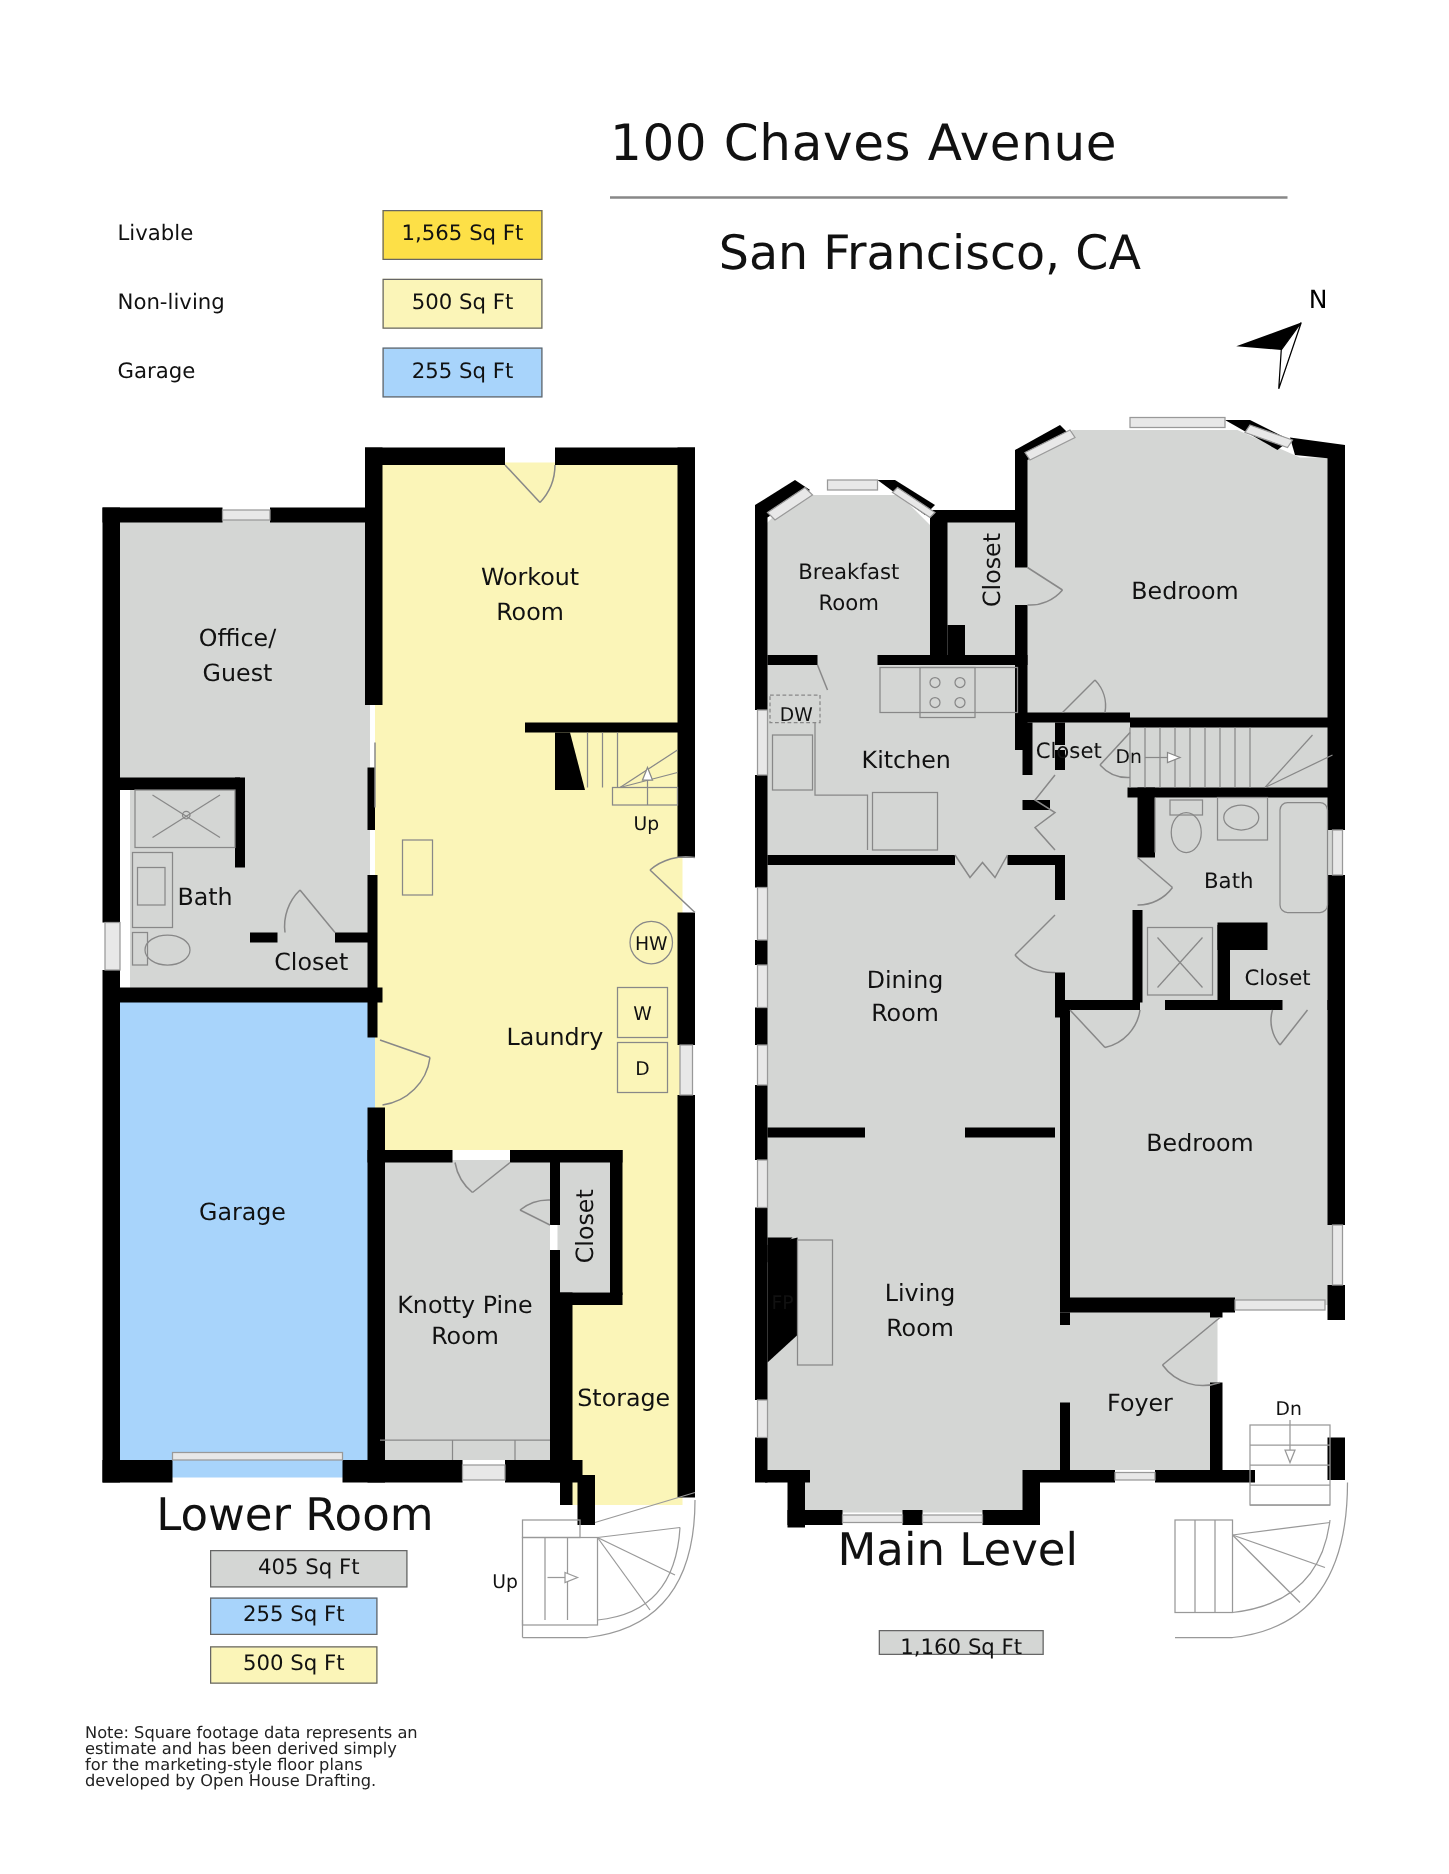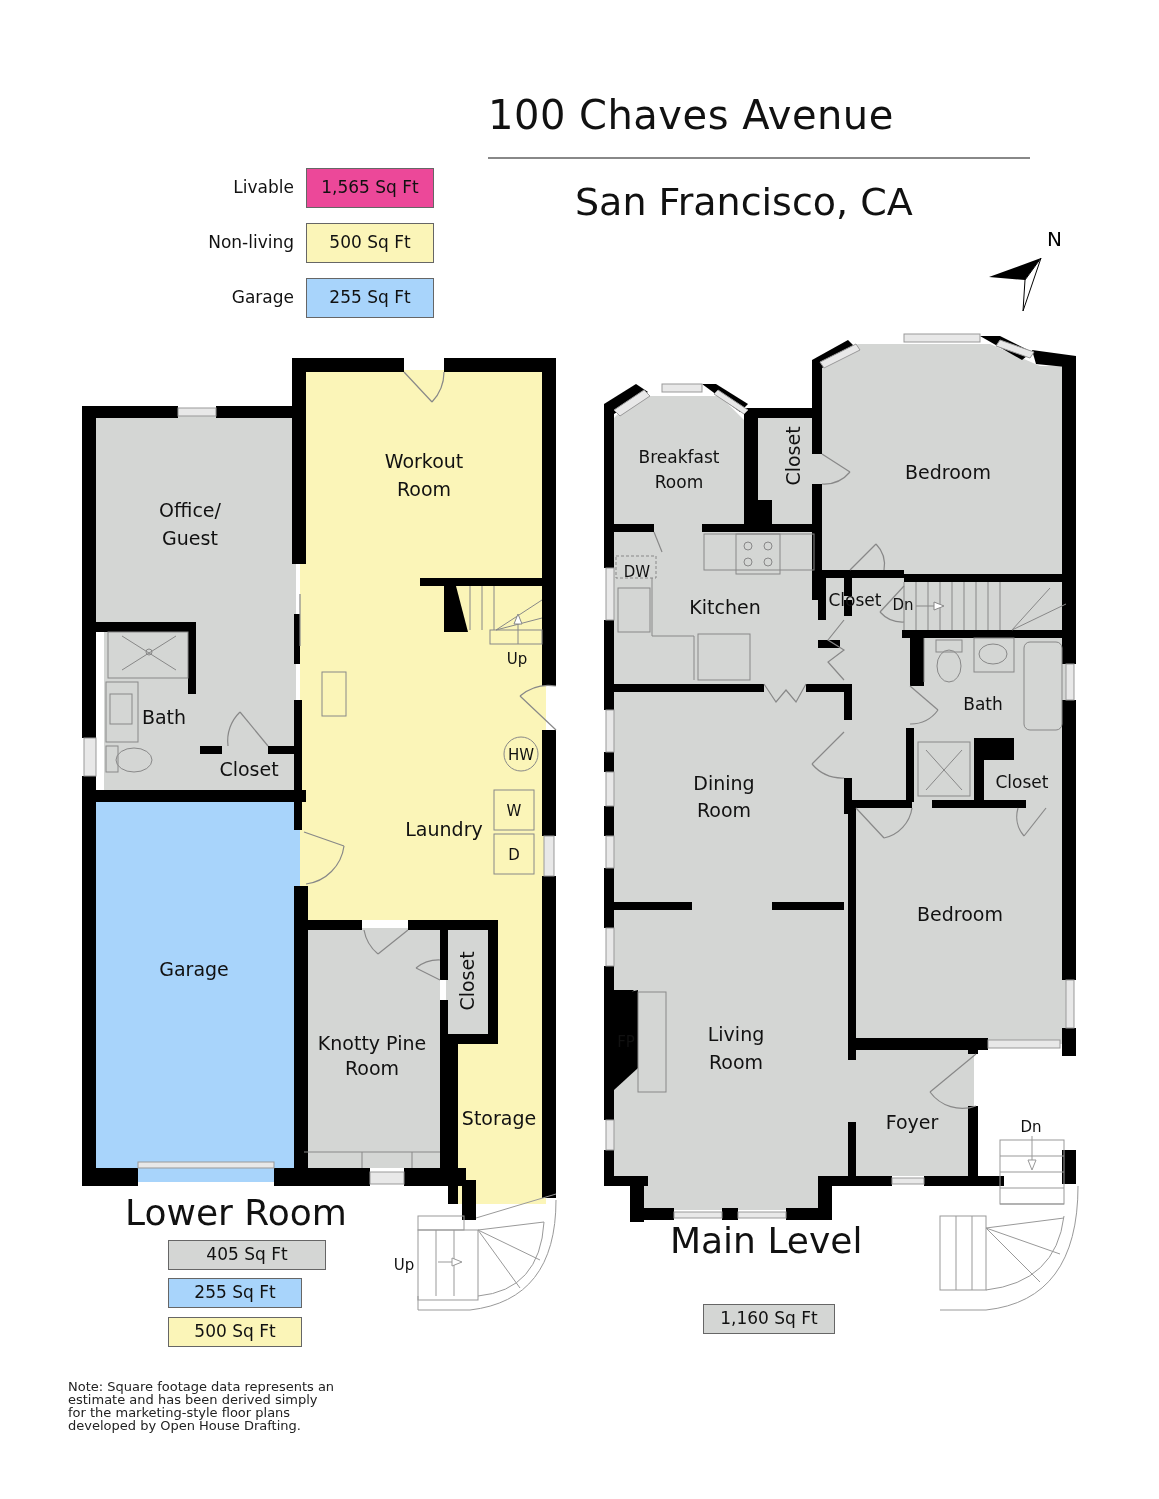--- a/index.html
+++ b/index.html
@@ -1,39 +1,39 @@
 <!DOCTYPE html>
 <html><head>
 <meta charset="utf-8">
 <style>
   html, body { margin:0; padding:0; background:#ffffff; }
   body { width:1159px; height:1499px; position:relative; overflow:hidden; font-family:"DejaVu Sans", sans-serif; color:#111; }
   .abs { position:absolute; }
   .title { left:488px; top:92px; font-size:40px; letter-spacing:0.5px; font-weight:400; color:#111; white-space:nowrap; }
   .title-rule { left:488px; top:157px; width:542px; height:2px; background:#888; }
   .subtitle { left:575px; top:180px; font-size:38px; white-space:nowrap;text-align:center; }
-  .legend-label { font-size:17px; text-align:right; width:200px; white-space:nowrap; }
+  .legend-label { font-size:17px; text-align:left; width:200px; white-space:nowrap; }
   .sq-box { border:1.5px solid #666; font-size:17px; text-align:center; box-sizing:border-box; white-space:nowrap; }
   .level-title { font-size:36px; white-space:nowrap; }
   .note { left:68px; top:1380px; font-size:13px; line-height:13px; width:270px; color:#222; }
   .north { left:985px; top:225px; width:90px; height:90px; }
   svg.plan { position:absolute; left:0; top:0; }
   .room-label { font-family:"DejaVu Sans", sans-serif; font-size:19px; fill:#111; text-anchor:middle; }
   .small-label { font-family:"DejaVu Sans", sans-serif; font-size:15px; fill:#111; text-anchor:middle; }
 </style>
 </head>
 <body>
 
 <div class="abs title">100 Chaves Avenue</div>
 <div class="abs title-rule"></div>
 <div class="abs subtitle">San Francisco, CA</div>
 
 <div>
   <div class="abs legend-label" style="left:94px; top:177px;">Livable</div>
-  <div class="abs sq-box" style="left:306px; top:168px; width:128px; height:40px; line-height:37px; background:#ec4899;">1,565 Sq Ft</div>
+  <div class="abs sq-box" style="left:306px; top:168px; width:128px; height:40px; line-height:37px; background:#fde047;">1,565 Sq Ft</div>
   <div class="abs legend-label" style="left:94px; top:232px;">Non-living</div>
   <div class="abs sq-box" style="left:306px; top:223px; width:128px; height:40px; line-height:37px; background:#fbf5b8;">500 Sq Ft</div>
   <div class="abs legend-label" style="left:94px; top:287px;">Garage</div>
   <div class="abs sq-box" style="left:306px; top:278px; width:128px; height:40px; line-height:37px; background:#a8d4fb;">255 Sq Ft</div>
 </div>
 
 <div class="abs north">
   <svg width="90" height="90" viewBox="0 0 90 90">
     <polygon points="4,52 56,33 40,55" fill="#000"></polygon>
     <polygon points="56,33 40,55 38,86" fill="#fff" stroke="#000" stroke-width="1"></polygon>
@@ -359,15 +359,15 @@
     <text class="small-label" x="1031" y="1132">Dn</text>
   </g>
 </svg>
 
 <div class="abs level-title" style="left:125px; top:1192px;">Lower Room</div>
 <div class="abs sq-box" style="left:168px; top:1240px; width:158px; height:30px; line-height:27px; background:#d4d6d4;">405 Sq Ft</div>
 <div class="abs sq-box" style="left:168px; top:1278px; width:134px; height:30px; line-height:27px; background:#a8d4fb;">255 Sq Ft</div>
 <div class="abs sq-box" style="left:168px; top:1317px; width:134px; height:30px; line-height:27px; background:#fbf5b8;">500 Sq Ft</div>
 
 <div class="abs level-title" style="left:670px; top:1220px;">Main Level</div>
-<div class="abs sq-box" style="left:703px; top:1304px; width:132px; height:30px; line-height:27px; background:#d4d6d4;">1,160 Sq Ft</div>
+<div class="abs sq-box" style="left:703px; top:1304px; width:132px; height:20px; line-height:27px; background:#d4d6d4;">1,160 Sq Ft</div>
 
 <div class="abs note">Note: Square footage data represents an estimate and has been derived simply for the marketing-style floor plans developed by Open House Drafting.</div>
 
 </body></html>

